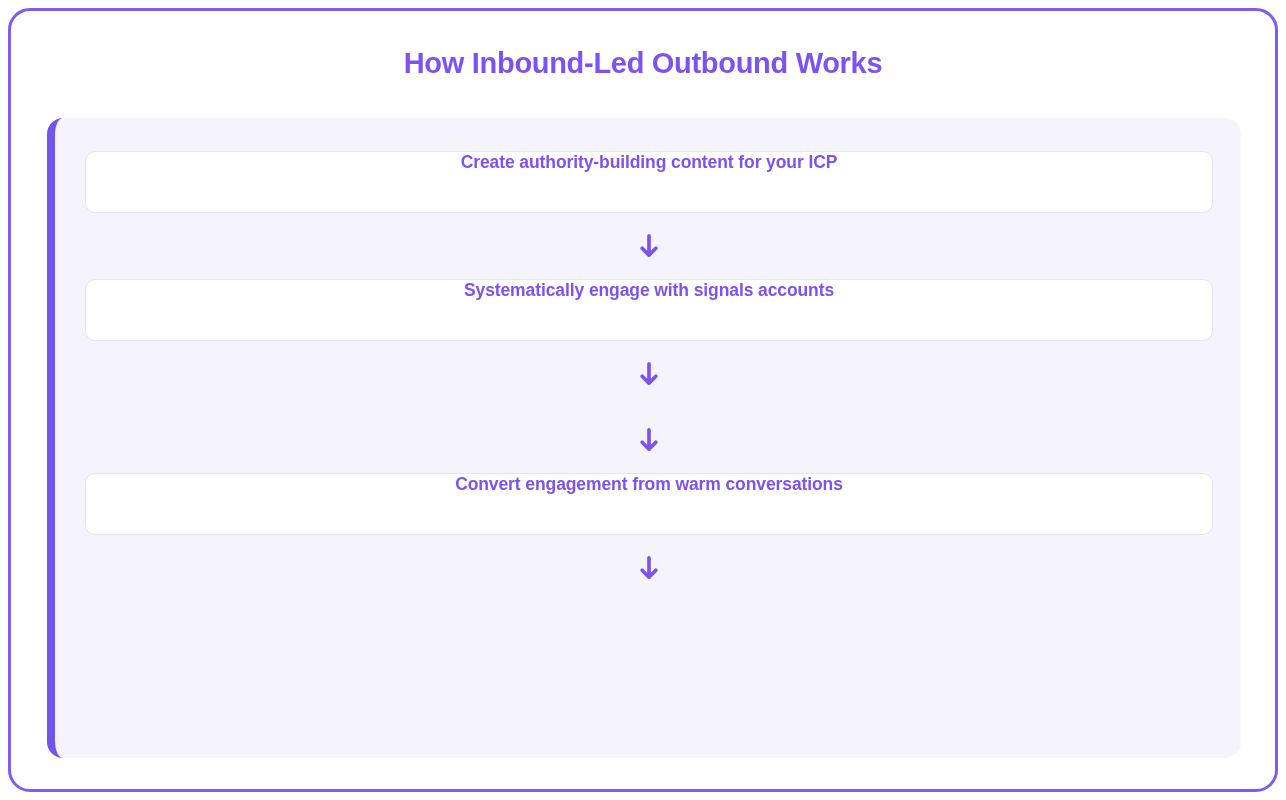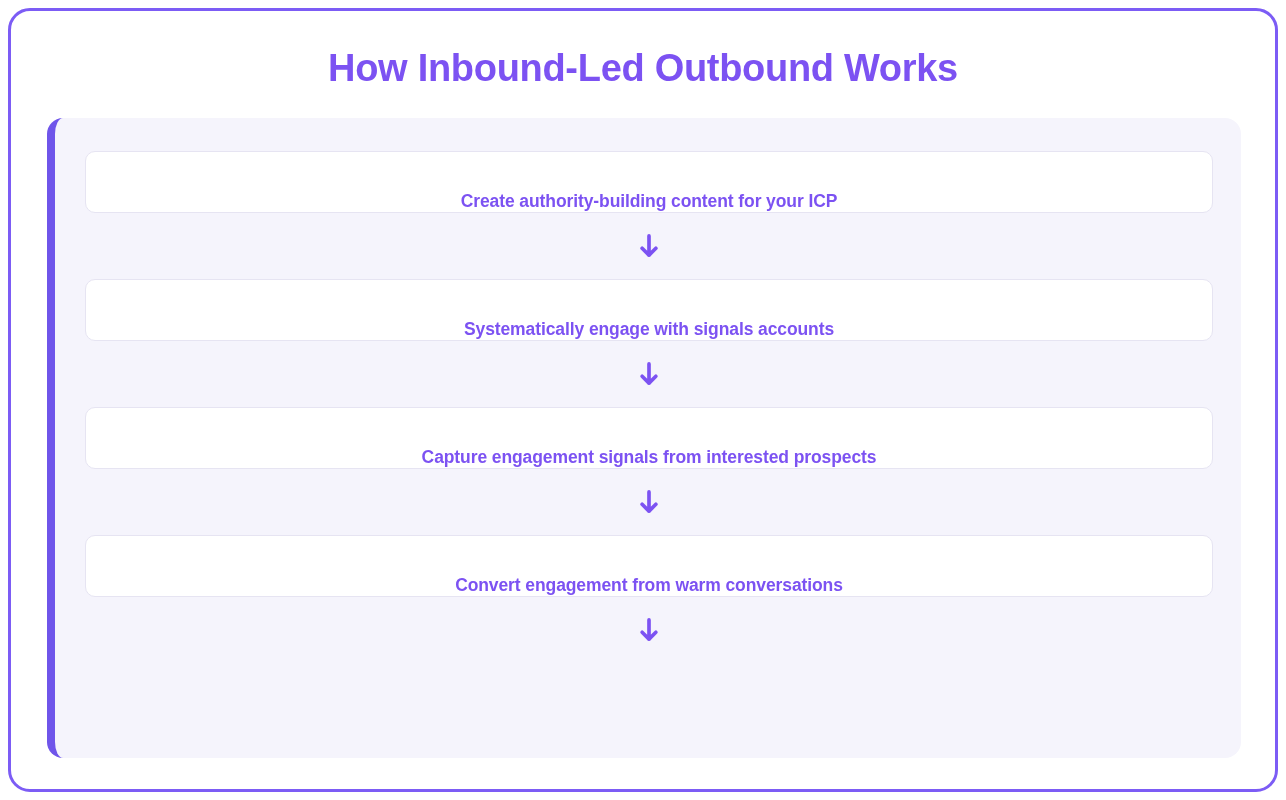--- a/index.html
+++ b/index.html
@@ -22,21 +22,21 @@
     position: absolute;
     left: 8px; top: 8px;
     width: 1270px; height: 784px;
     border: 3px solid var(--frame-border);
     border-radius: 22px;
     background: var(--page-bg);
   }
   .title {
     margin-top: 36px;
     text-align: center;
-    font-size: 38px;
+    font-size: 29px;
     font-weight: 700;
     letter-spacing: -0.3px;
     color: var(--purple-text);
   }
   .panel {
     position: absolute;
     left: 36px; top: 107px;       
     width: 1194px; height: 640px;
     background: var(--panel-bg);
     border-left: 8px solid var(--accent-bar);
@@ -47,21 +47,21 @@
     display: flex;
     flex-direction: column;
     width: 100%; height: 100%;
   }
   .card {
     flex: 0 0 62px;
     background: var(--card-bg);
     border: 1px solid var(--card-border);
     border-radius: 10px;
     display: flex;
-    align-items: flex-end;
+    align-items: flex-start;
     justify-content: center;
   }
   .card-label {
     font-size: 17.5px;
     font-weight: 700;
     color: var(--purple-text);
     letter-spacing: -0.1px;
   }
   .arrow-row {
     flex: 0 0 66px;
@@ -92,23 +92,20 @@
 
   <div class="card">
     <span class="card-label">Systematically engage with signals accounts</span>
   </div>
   <div class="arrow-row">
     <svg class="arrow" viewBox="0 0 24 28" fill="none" xmlns="http://www.w3.org/2000/svg">
       <path d="M12 3 L12 24 M4.5 16.5 L12 24 L19.5 16.5" stroke="currentColor" stroke-width="4" stroke-linecap="round" stroke-linejoin="round"></path>
     </svg>
   </div>
 
-  <div class="card">
-    <span class="card-label">Capture engagement signals from interested prospects</span>
-  </div>
   <div class="arrow-row">
     <svg class="arrow" viewBox="0 0 24 28" fill="none" xmlns="http://www.w3.org/2000/svg">
       <path d="M12 3 L12 24 M4.5 16.5 L12 24 L19.5 16.5" stroke="currentColor" stroke-width="4" stroke-linecap="round" stroke-linejoin="round"></path>
     </svg>
   </div>
 
   <div class="card">
     <span class="card-label">Convert engagement from warm conversations</span>
   </div>
   <div class="arrow-row">

